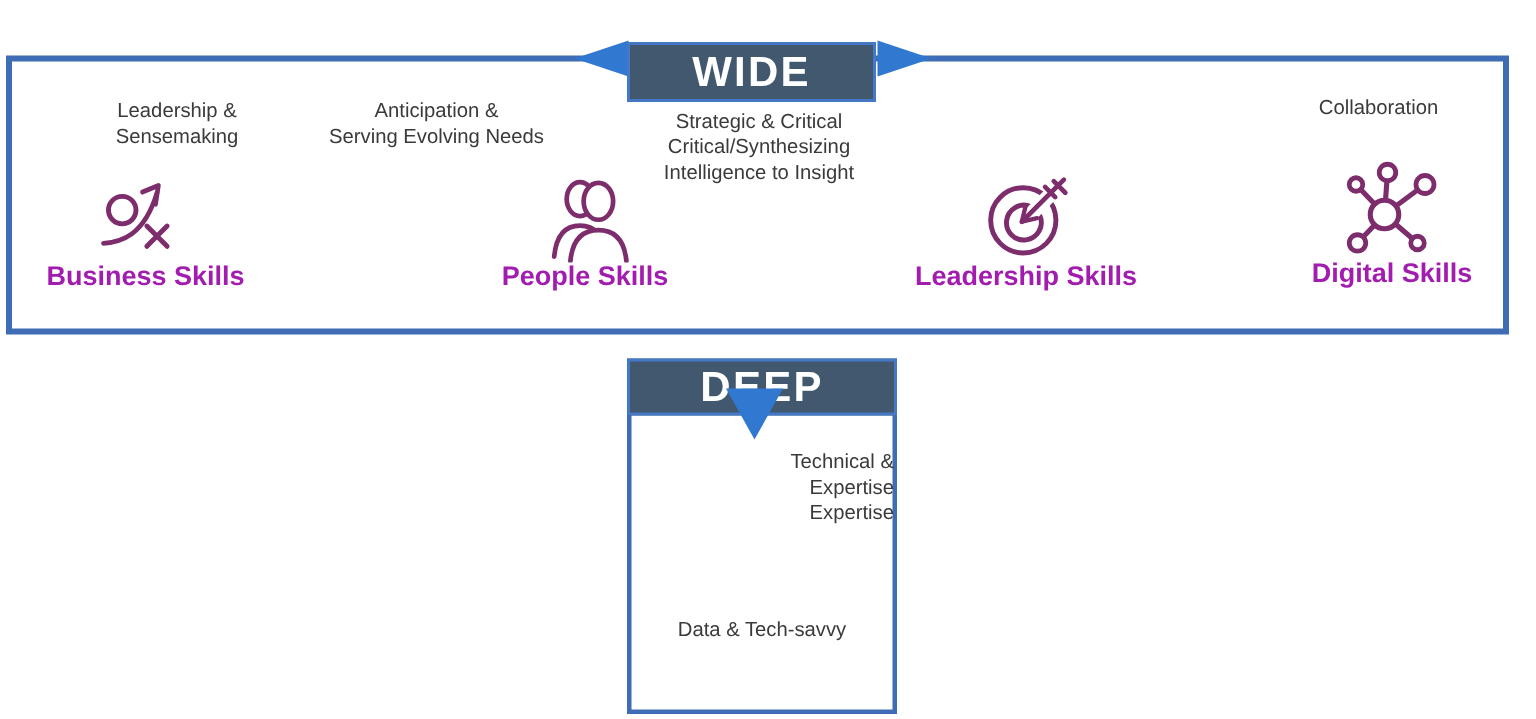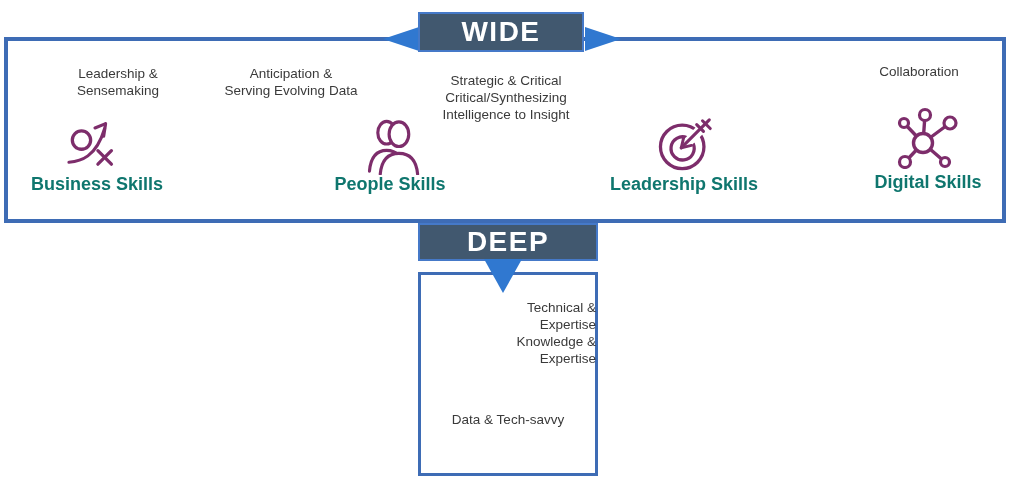--- a/index.html
+++ b/index.html
@@ -9,37 +9,37 @@
   .abs { position:absolute; }
 
   
   .wide-rect { left:4px; top:37px; width:1002px; height:186px;
                border:4px solid #3E6CB5; background:#fff; z-index:1; }
   .deep-rect { left:418px; top:272px; width:180px; height:204px;
                border:3px solid #3E6CB5; background:#fff; z-index:1; }
 
   
   .badge { background:#41586F; border:2px solid #4579C8; color:#fff; font-weight:700;
-           text-align:center; letter-spacing:1.5px; z-index:4; }
+           text-align:center; letter-spacing:1.5px; z-index:4;margin-top:16px; }
   .wide-badge { left:418px; top:12px; width:166px; height:40px; font-size:28px; line-height:36px; }
   .deep-badge { left:418px; top:223px; width:180px; height:38px; font-size:28px; line-height:34px; }
 
   
   .arrow { width:0; height:0; border-style:solid; z-index:3; }
   .arrow-left  { left:383px; top:27px; border-width:12px 36px 12px 0;
                  border-color:transparent #3078D0 transparent transparent; }
   .arrow-right { left:585px; top:27px; border-width:12px 0 12px 36px;
                  border-color:transparent transparent transparent #3078D0; }
   .tri-down { left:484px; top:259px; width:0; height:0; border-style:solid;
               border-width:34px 19px 0 19px;
               border-color:#3078D0 transparent transparent transparent; z-index:5; }
 
   
   .desc { font-size:13.5px; line-height:17px; color:#3a3a3a; text-align:center; z-index:2; }
-  .skill-label { font-size:18px; font-weight:700; color:#0f766e; text-align:center; z-index:2; }
+  .skill-label { font-size:18px; font-weight:700; color:#a21caf; text-align:center; z-index:2; }
   .deep-text { font-size:13.5px; line-height:17px; color:#3a3a3a; text-align:center; z-index:2; }
 
   .icon { z-index:2; }
   .icon svg { display:block; }
 </style>
 </head>
 <body>
 
 <div class="stage">
 
@@ -60,21 +60,21 @@
       <circle cx="15" cy="24" r="9.5" stroke="#7D2D6B" stroke-width="3.4"></circle>
       <path d="M32,35 L46,49 M46,35 L32,49" stroke="#7D2D6B" stroke-width="3.4" stroke-linecap="round"></path>
       <path d="M2,47 C14,46 30,42 39,12" stroke="#7D2D6B" stroke-width="3.2" stroke-linecap="round"></path>
       <path d="M40,7 L29,11.5 M40,7 L38,20" stroke="#7D2D6B" stroke-width="3.2" stroke-linecap="round"></path>
     </svg>
   </span>
   <div class="abs skill-label" style="left:17px; top:174px; width:160px;">Business Skills</div>
 
   <div class="abs desc" style="left:201px; top:65px; width:180px;">
     <div>Anticipation &amp;</div>
-    <div>Serving Evolving Data</div>
+    <div>Serving Evolving Needs</div>
   </div>
   <span class="abs icon" style="left:367px; top:118px;">
     <svg width="56" height="57" viewBox="0 0 56 58" fill="none">
       <ellipse cx="19.5" cy="15" rx="9" ry="11.5" stroke="#7D2D6B" stroke-width="3.2"></ellipse>
       <path d="M2,54 Q4,33 19.5,33 Q35,33 37,54" stroke="#7D2D6B" stroke-width="3.2" stroke-linecap="round"></path>
       <path d="M13,57 Q15,36 32,36 Q49,36 51,57" fill="#ffffff" stroke="#7D2D6B" stroke-width="3.2" stroke-linecap="round"></path>
       <ellipse cx="32" cy="16.5" rx="10" ry="12.5" fill="#ffffff" stroke="#7D2D6B" stroke-width="3.2"></ellipse>
     </svg>
   </span>
   <div class="abs skill-label" style="left:310px; top:174px; width:160px;">People Skills</div>
@@ -115,18 +115,17 @@
 
   <div class="abs badge deep-badge">
     <span>DEEP</span>
   </div>
   <div class="abs tri-down"></div>
 
   <div class="abs deep-rect"></div>
   <div class="abs deep-text" style="left:420px; top:299px; width:176px;text-align:right;">
     <div>Technical &amp;</div>
     <div>Expertise</div>
-    <div>Knowledge &amp;</div>
     <div>Expertise</div>
   </div>
   <div class="abs deep-text" style="left:420px; top:411px; width:176px;">Data &amp; Tech-savvy</div>
 
 </div>
 
 </body></html>

